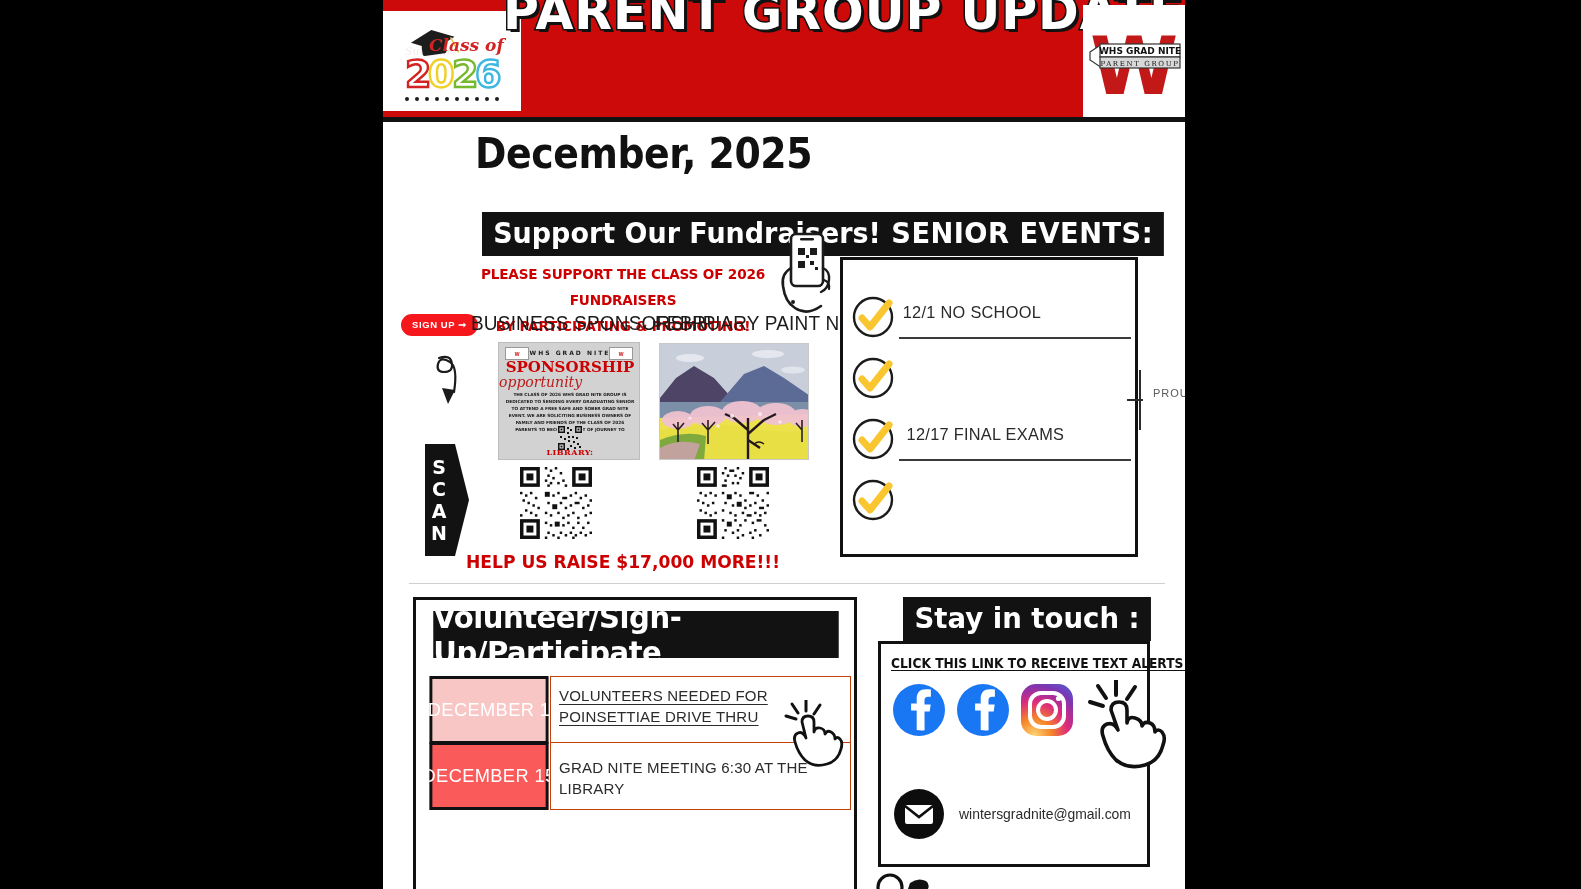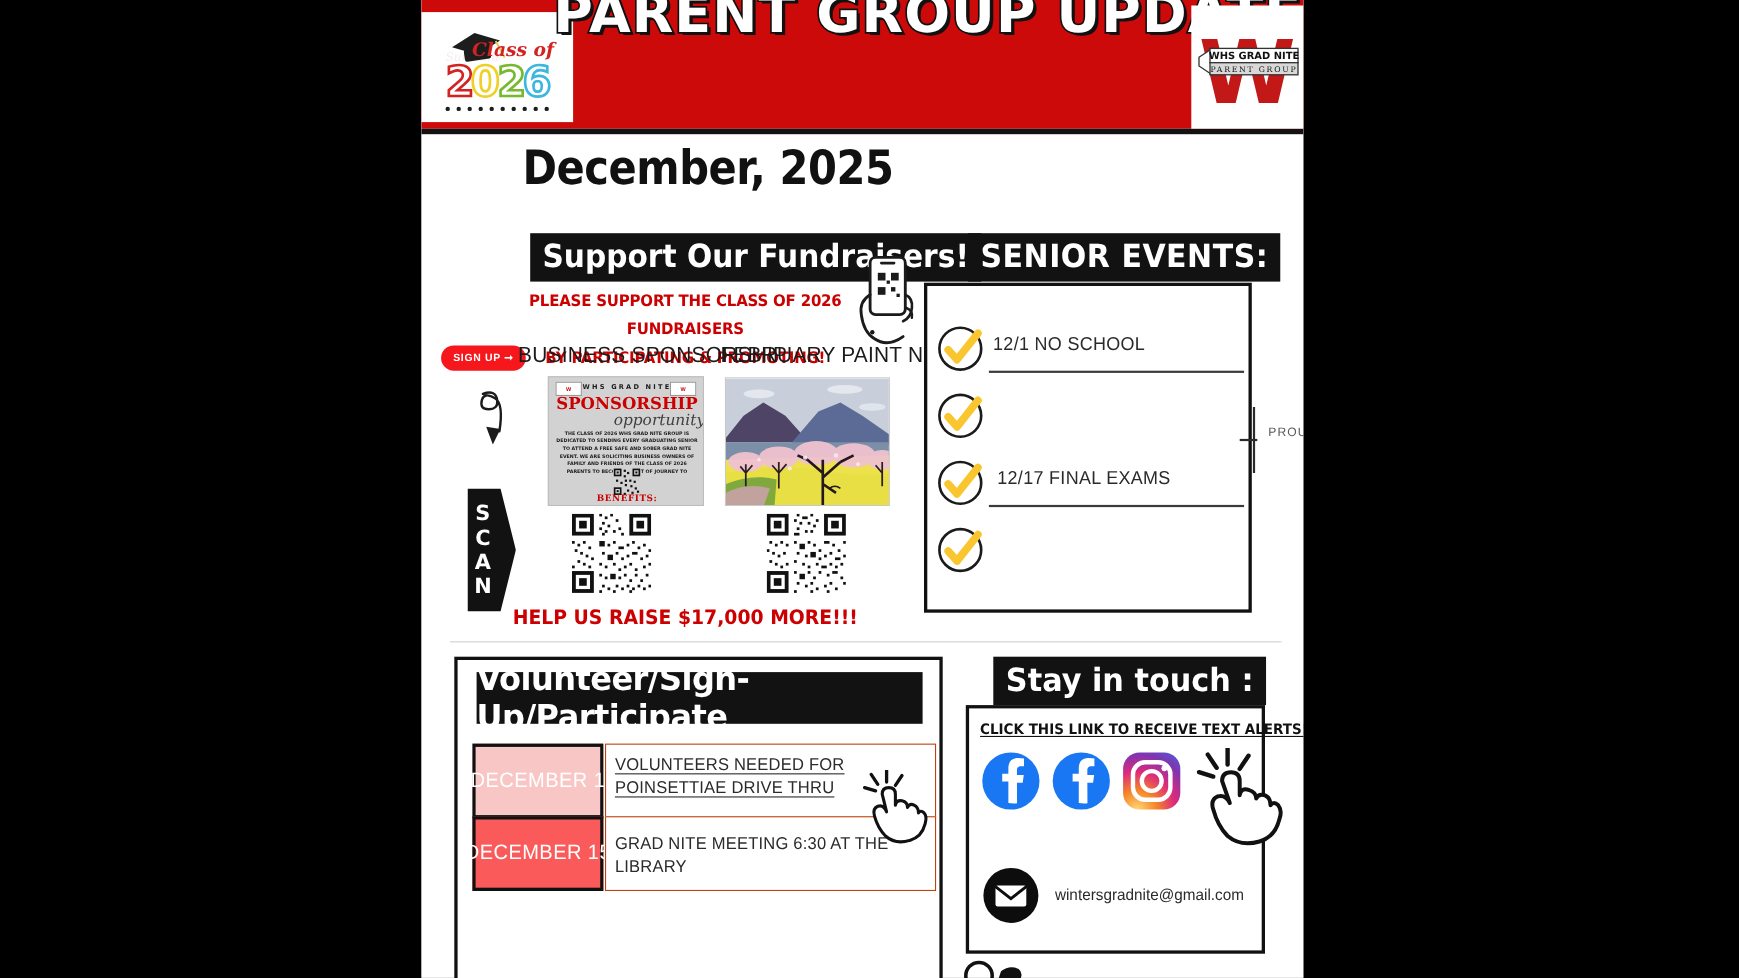--- a/index.html
+++ b/index.html
@@ -96,22 +96,22 @@
     background: #d2d2d2; border: 1px solid #bdbdbd; overflow: hidden; margin-left: 16px;
   }
   .flyer .fl-top { position:absolute; left:0; top:6px; width:142px; text-align:center;
      font-family:"DejaVu Sans",sans-serif; font-weight:bold; font-size:6px; letter-spacing:2px; color:#1a1a1a;}
   .flyer .fl-wmk { position:absolute; background:#fff; border:1px solid #999; width:24px;height:13px;
      display:flex; align-items:center; justify-content:center; font-size:5px; font-weight:bold; color:#CC0000;}
   .flyer .fl-wmk.l { left:6px; top:4px; }
   .flyer .fl-wmk.r { right:6px; top:4px; }
   .flyer .fl-spons { position:absolute; left:0; top:15px; width:142px; text-align:center;
      font-family:"DejaVu Serif",serif; font-weight:bold; font-size:15px; color:#CC0000; letter-spacing:0px;}
-  .flyer .fl-opp { position:absolute; left:0; top:31px; width:142px; text-align:right;
-     font-family:"DejaVu Serif",serif; font-style:italic; font-size:14px; color:#404040;}
+  .flyer .fl-opp { position:absolute; left:0; top:31px; width:142px; text-align:left;
+     font-family:"DejaVu Serif",serif; font-style:italic; font-size:14px; color:#b91c1c;}
   .flyer .fl-body { position:absolute; left:6px; top:48px; width:130px; text-align:center;
      font-family:"DejaVu Sans",sans-serif; font-size:4.3px; line-height:7px; color:#1a1a1a; font-weight:bold;}
   .flyer .fl-qr { position:absolute; left:58px; top:82px; width:26px; height:26px; }
   .flyer .fl-benefits { position:absolute; left:0; bottom:2px; width:142px; text-align:center;
      font-family:"DejaVu Serif",serif; font-weight:bold; font-size:8px; color:#CC0000; letter-spacing:0.5px;}
 
   
   .paint {
     position: absolute; left: 276px; top: 343px; width: 150px; height: 117px;
     overflow: hidden; border: 1px solid #c9c9c9;
@@ -336,21 +336,21 @@
             <rect x="7" y="13" width="2" height="2"></rect>
             <rect x="11" y="15" width="2" height="2"></rect>
           <rect x="16" y="16" width="2" height="2"></rect>
             <rect x="20" y="18" width="2" height="2"></rect>
             <rect x="13" y="20" width="2" height="2"></rect>
           <rect x="17" y="22" width="2" height="2"></rect>
             <rect x="22" y="21" width="2" height="2"></rect>
             <rect x="10" y="23" width="2" height="2"></rect>
         </g>
       </svg>
-      <div class="fl-benefits">BENEFITS:</div>
+      <div class="fl-benefits">LIBRARY:</div>
     </div>
 
     <div class="paint">
       <svg width="150" height="117" viewBox="0 0 150 117">
         <rect width="150" height="117" fill="#C8CEDA"></rect>
         <ellipse cx="30" cy="14" rx="14" ry="4" fill="#e4e8ee"></ellipse>
         <ellipse cx="108" cy="10" rx="16" ry="4" fill="#e4e8ee"></ellipse>
         <ellipse cx="133" cy="26" rx="12" ry="3.5" fill="#e0e5ec"></ellipse>
         <path d="M0 54 L16 34 L34 22 L54 34 L70 52 L78 58 L0 58 Z" fill="#4E4466"></path>
         <path d="M60 58 L84 30 L104 22 L124 34 L150 52 L150 60 L60 60 Z" fill="#5B6B96"></path>

